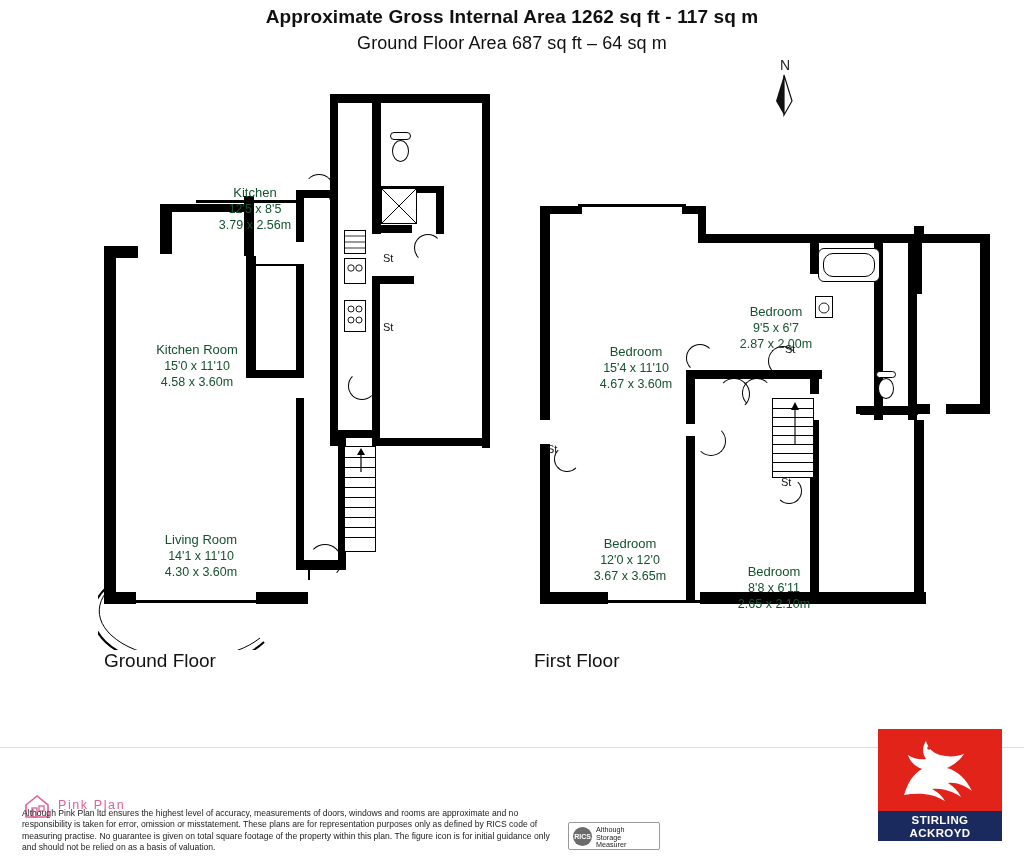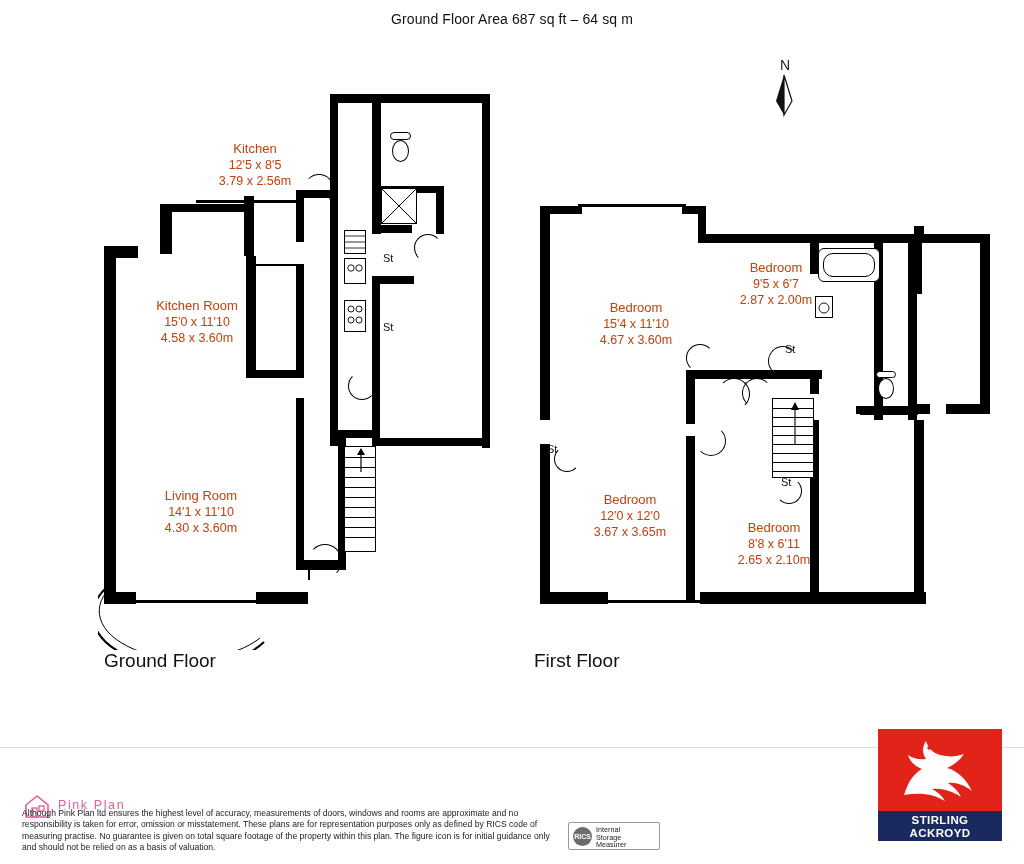--- a/index.html
+++ b/index.html
@@ -23,21 +23,21 @@
     text-align: center;
     padding-top: 6px;
   }
   #title {
     font-size: 19px;
     font-weight: bold;
     letter-spacing: 0.1px;
     color: #111;
   }
   .sub {
-    font-size: 14px;
+    font-size: 18px;
     color: #111;
     margin-top: 5px;
     letter-spacing: 0.1px;
   }
 
   
   #compass { top: 57px; left: 762px; width: 48px; height: 60px; }
   #compass .n-label {
     position: absolute; top: 0; left: 18px;
     font-size: 14px; color: #222;
@@ -50,22 +50,23 @@
   .w { position: absolute; background: #000; }
   
   .tl { position: absolute; background: #000; }
 
   
   .room {
     position: absolute;
     text-align: center;
     font-size: 12.5px;
     line-height: 16px;
-    color: #c2410c;
+    color: #14532d;
     white-space: nowrap;
+    margin-top: 44px;
   }
   .room .name { font-size: 13px; }
   .st {
     position: absolute;
     font-size: 11px;
     color: #111;
   }
 
   
   .floor-caption {
@@ -134,20 +135,21 @@
     background: #1b2a5e; color: #fff;
     font-size: 11.5px; font-weight: bold; text-align: center;
     line-height: 13px; padding-top: 3px; box-sizing: border-box;
     letter-spacing: 0.4px;
   }
 </style>
 </head>
 <body>
 
 <div id="header" class="abs">
+  <div id="title">Approximate Gross Internal Area 1262 sq ft - 117 sq m</div>
   <div class="sub">Ground Floor Area 687 sq ft – 64 sq m</div>
 </div>
 
 <div id="compass" class="abs">
   <div class="n-label">N</div>
   <svg width="48" height="60" viewBox="0 0 48 60">
     <polygon points="22,18 22,58 14,44" fill="#111"></polygon>
     <polygon points="22,18 22,58 30,44" fill="#ffffff" stroke="#111" stroke-width="1.2"></polygon>
   </svg>
 </div>
@@ -384,21 +386,21 @@
     <rect x="17" y="14" width="5" height="5" fill="none" stroke="#e0609a" stroke-width="1.3"></rect>
   </svg>
   <div class="pp-text">Pink Plan</div>
 </div>
 
 <div id="disclaimer" class="abs">Although Pink Plan ltd ensures the highest level of accuracy, measurements of doors, windows and rooms are approximate and no responsibility is taken for error, omission or misstatement. These plans are for representation purposes only as defined by RICS code of measuring practise. No guarantee is given on total square footage of the property within this plan. The figure icon is for initial guidance only and should not be relied on as a basis of valuation.</div>
 
 <div id="rics" class="abs">
   <div class="rics-badge">RICS</div>
   <div class="rics-lines">
-    <div>Internal</div>
+    <div>Although</div>
     <div>Storage</div>
     <div>Measurer</div>
   </div>
 </div>
 
 <div id="stirling" class="abs">
   <div class="red">
     <svg width="124" height="82" viewBox="0 0 124 82">
       <path d="M26 66 C30 54 34 46 44 40 C38 38 32 33 30 26 C36 30 42 31 48 30 C44 24 44 18 48 12 C50 19 55 24 62 26 C70 28 78 28 86 25 C82 31 76 36 69 39 C80 42 88 50 94 62 C86 56 78 53 70 54 C76 58 80 62 83 68 C74 62 64 59 54 60 C60 63 64 67 67 72 C56 65 42 63 26 66 Z" fill="#ffffff"></path>
       <circle cx="51" cy="19" r="1.8" fill="#e2231a"></circle>

